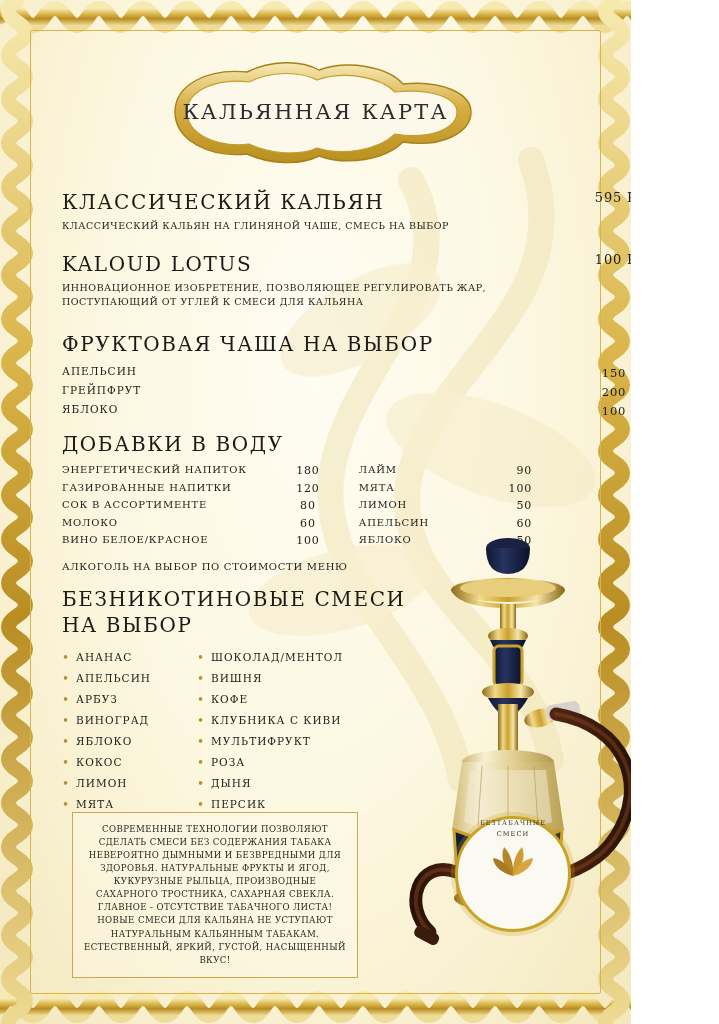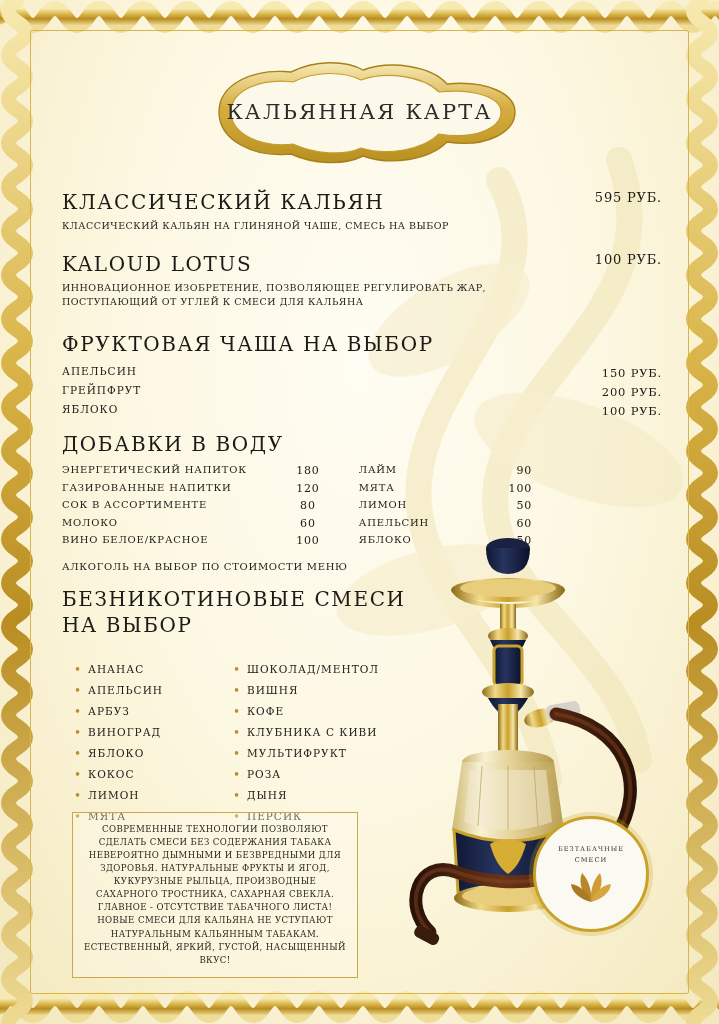--- a/index.html
+++ b/index.html
@@ -5,21 +5,21 @@
   * { box-sizing: border-box; }
   html, body { margin:0; padding:0; }
   body {
     width: 719px; height: 1024px;
     font-family: "DejaVu Serif", serif;
     background: #ffffff;
     overflow: hidden;
   }
   #page {
     position: relative;
-    width: 719px; height: 1024px;
+    width: 631px; height: 1024px;
     background:
       radial-gradient(ellipse at 50% 35%, #fffdf3 0%, #fdf8e3 45%, #f8f0cf 75%, #f3e8bd 100%);
     overflow: hidden;
   }
 
   
   .watermark {
     position:absolute; right:-40px; top:120px;
     width:560px; height:760px;
     opacity:0.55;
@@ -123,21 +123,21 @@
   .alcohol {
     font-size:10px; letter-spacing:0.7px; text-transform:uppercase;
     margin-top:12px;
   }
 
   
   .nn-title { margin-top:16px; line-height:1.35; }
   .nn-cols {
     margin-top:10px; display:flex; gap:46px;
   }
-  .nn-col { list-style:none; margin:12px; padding:0; }
+  .nn-col { list-style:none; margin:0; padding:0; }
   .nn-col li {
     font-size:10.5px; letter-spacing:1px; text-transform:uppercase;
     line-height:2.0; position:relative; padding-left:14px;
   }
   .nn-col li:before {
     content:"•"; position:absolute; left:0; top:-1px;
     color:#b8912f; font-size:12px;
   }
 
   
@@ -150,26 +150,26 @@
     text-transform:uppercase;
     color:#2a2720;
     background:rgba(255,253,240,0.35);
   }
 
   
   .hookah { position:absolute; left:390px; top:500px; width:310px; height:470px; }
 
   
   .badge {
-    position:absolute; right:70px; bottom:92px;
+    position:absolute; right:60px; bottom:92px;
     width:116px; height:116px; border-radius:50%;
     background:#fbfaf2;
     border:3px solid #c9a227;
     display:flex; flex-direction:column;
-    align-items:center; justify-content:center;
+    align-items:center; 
     text-align:center;
     box-shadow:0 0 0 4px rgba(201,162,39,0.25);
   }
   .badge .btxt {
     font-size:6.6px; letter-spacing:1px; text-transform:uppercase;
     color:#3a3528; line-height:1.4; margin-bottom:4px;
   }
 </style>
 </head>
 <body>

